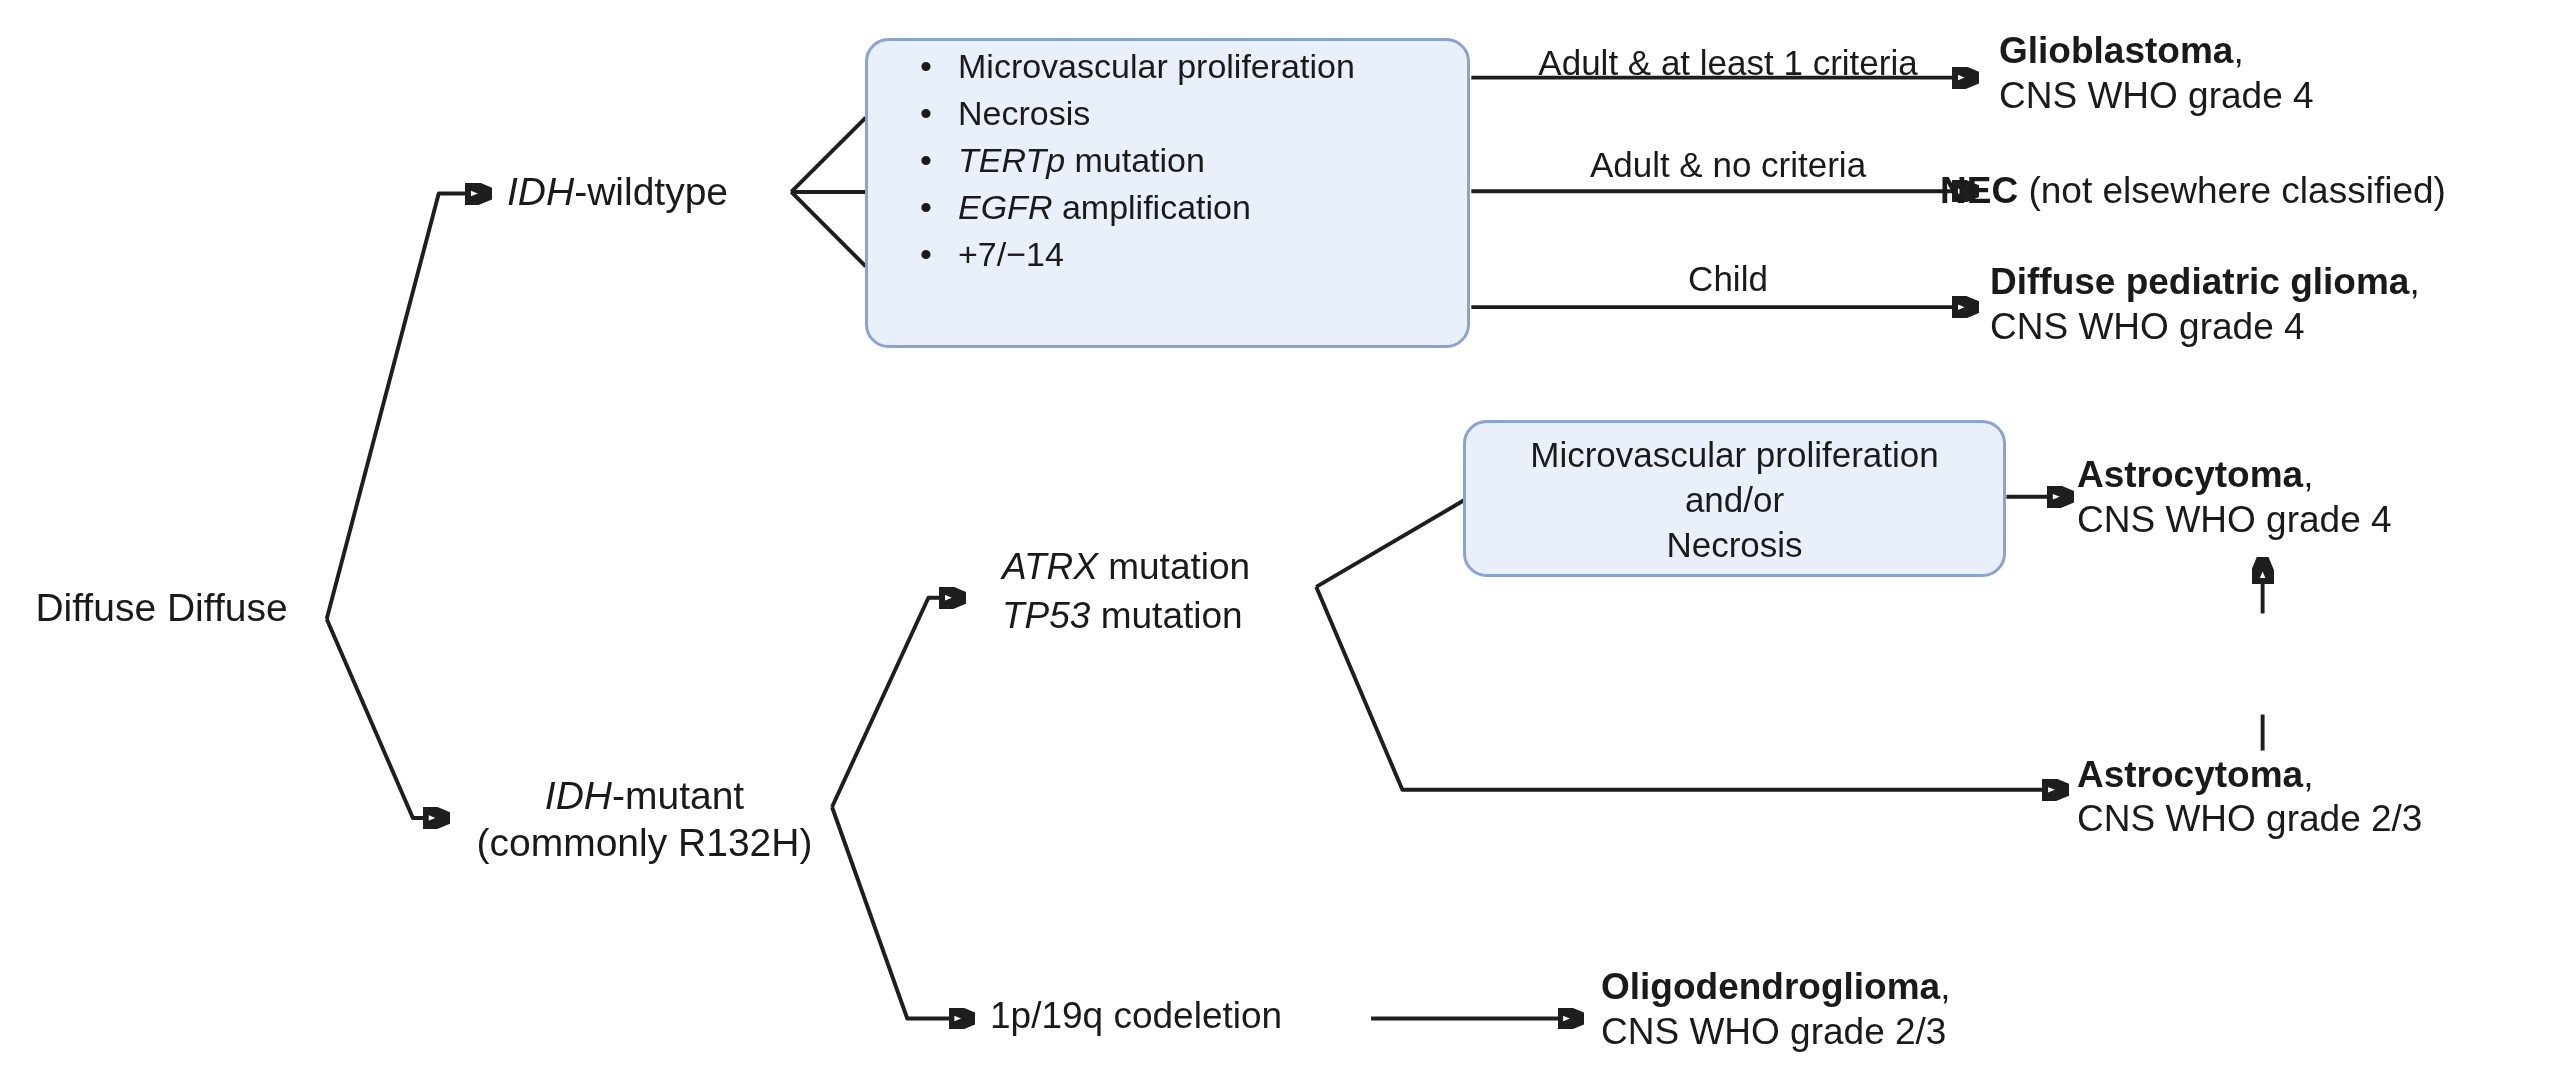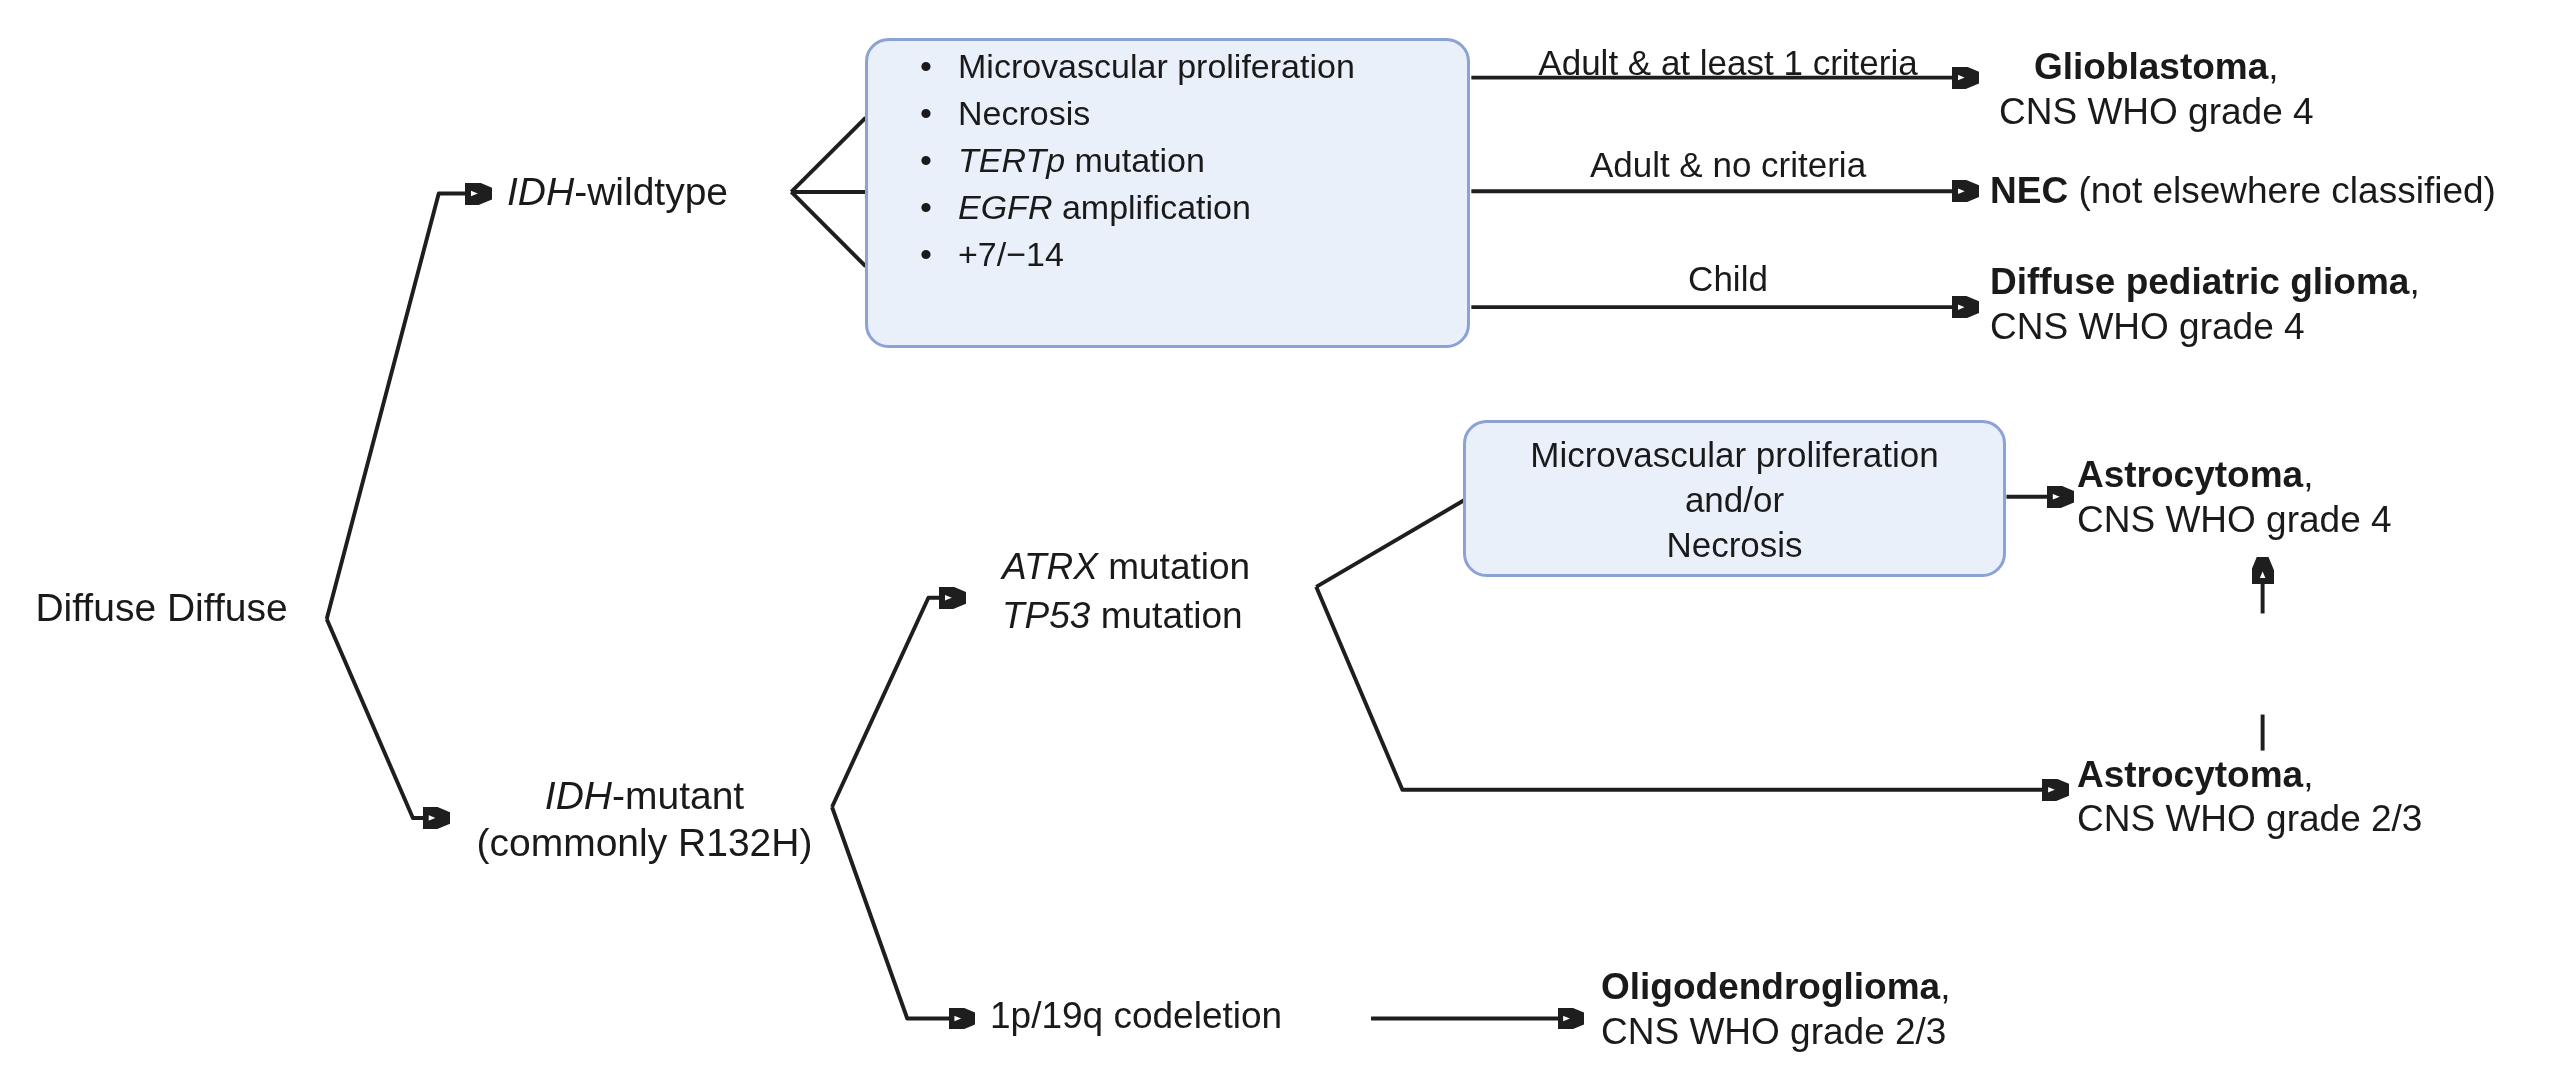--- a/index.html
+++ b/index.html
@@ -39,22 +39,22 @@
 
   .box-mvp{left:1463px;top:420px;width:543px;height:157px;font-size:35px;line-height:45px;padding-top:9.4px;text-align:center;}
   .box-cdkn{left:2063px;top:613px;width:399px;height:101px;font-size:35px;line-height:42px;padding-top:11px;text-align:center;}
   .box-mvp div,.box-cdkn div{white-space:nowrap;}
 
   .branch-label{left:1481px;width:494px;text-align:center;font-size:35px;line-height:41px;}
   .bl-1{top:42px;}
   .bl-2{top:144px;}
   .bl-3{top:258px;}
 
-  .out-glio{left:1999px;top:44px;text-align:center;}
-  .out-nec{left:1990px;top:170px;line-height:41px;}
+  .out-glio{left:1999px;top:28px;}
+  .out-nec{left:1940px;top:170px;line-height:41px;}
   .out-ped{left:1990px;top:259px;}
   .out-astro4{left:2077px;top:452px;}
   .out-astro23{left:2077px;top:753px;line-height:44px;}
   .out-oligo{left:1601px;top:964px;}
 
   .node-atrx{left:1002px;top:542px;line-height:49px;}
   .node-codel{left:990px;top:995px;line-height:41px;}
 </style>
 </head>
 <body>

